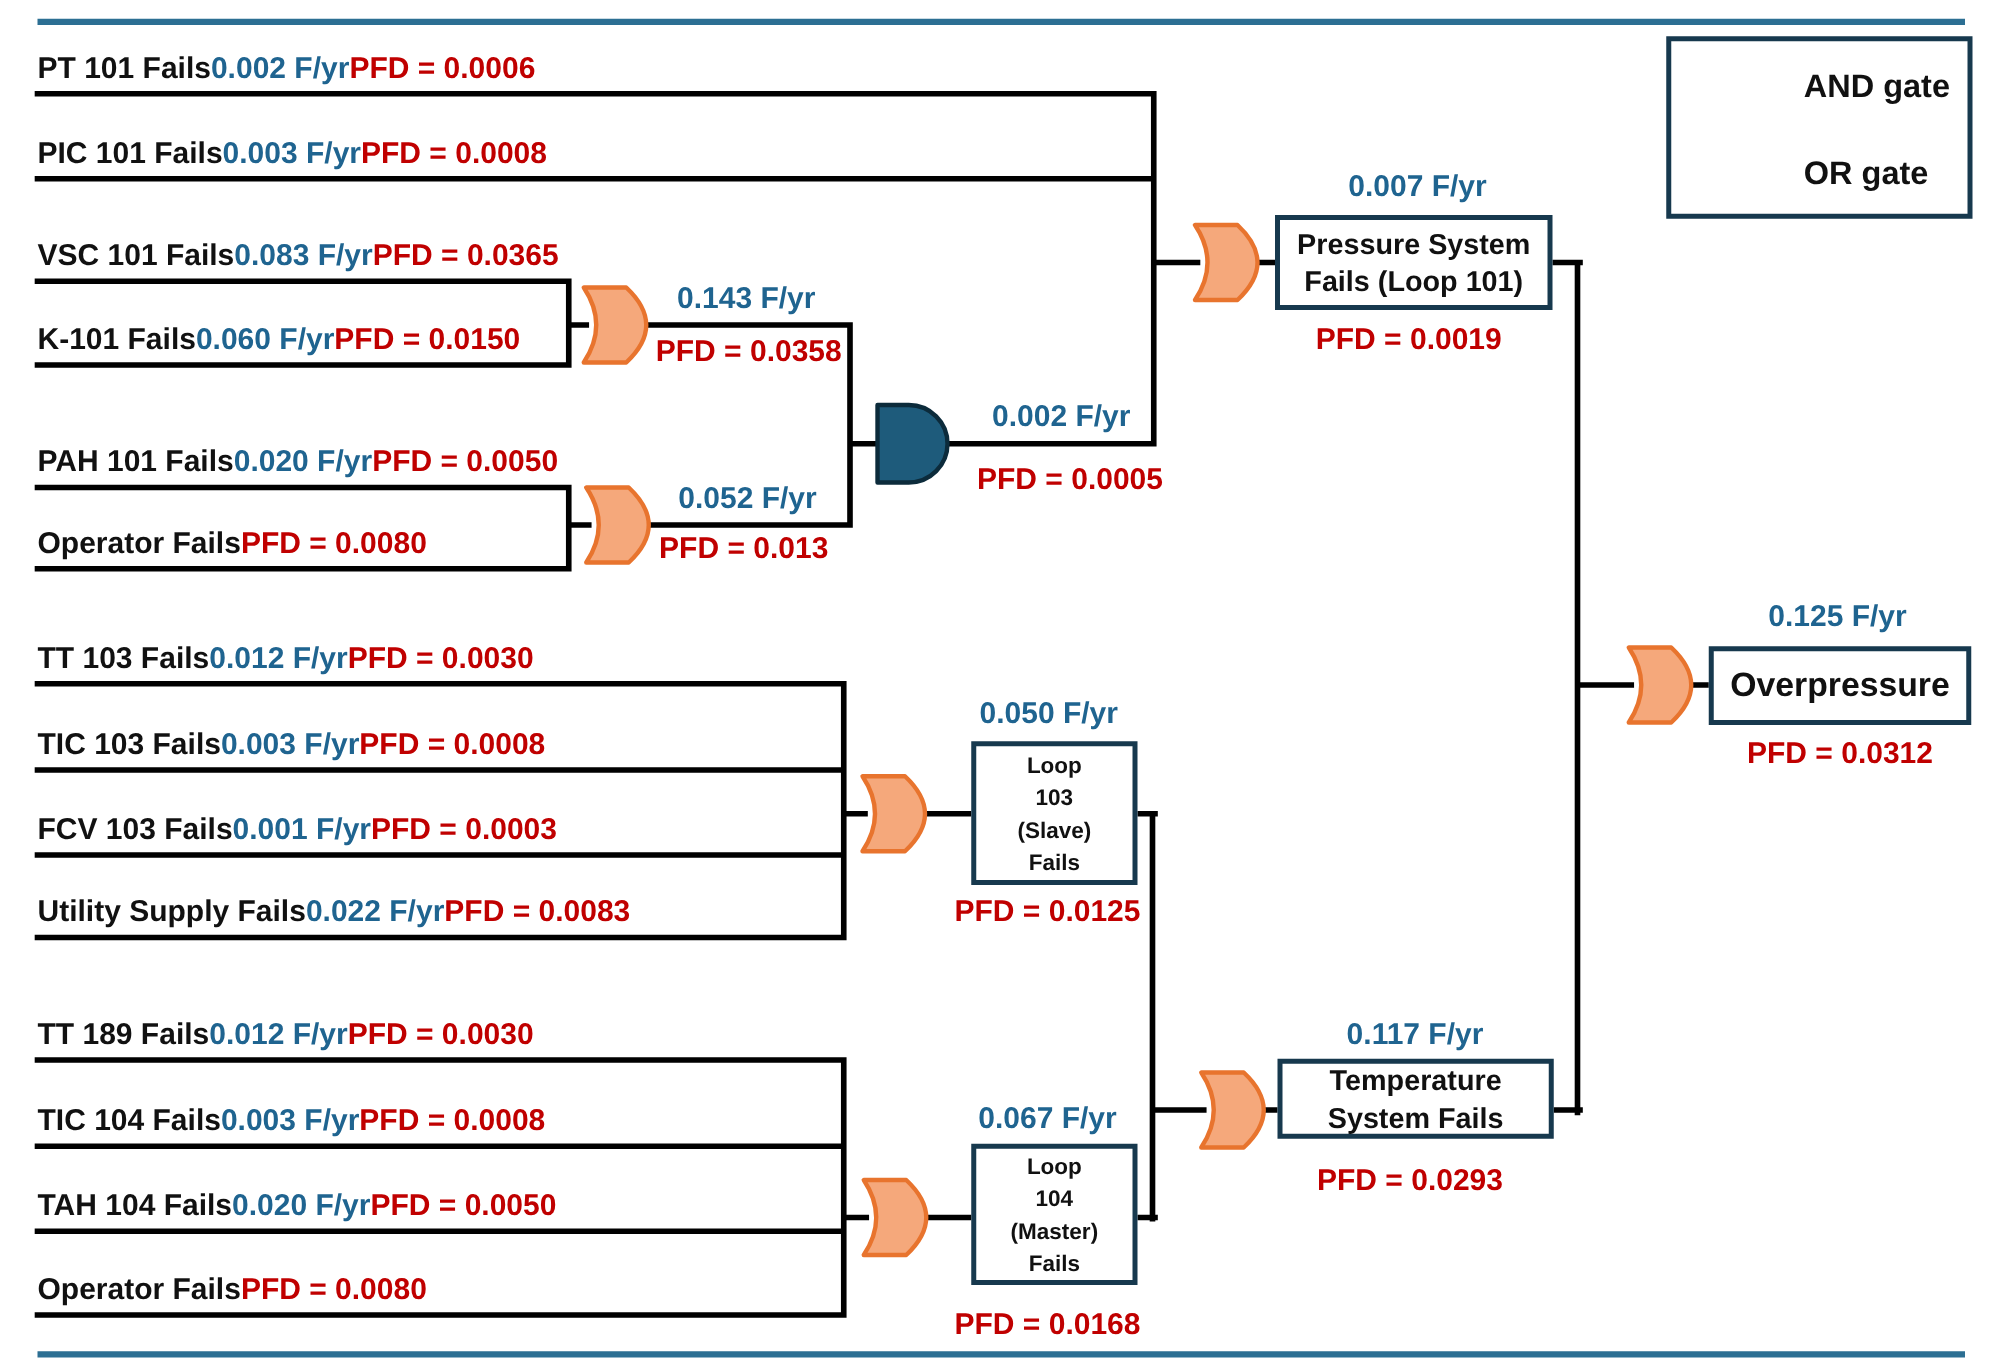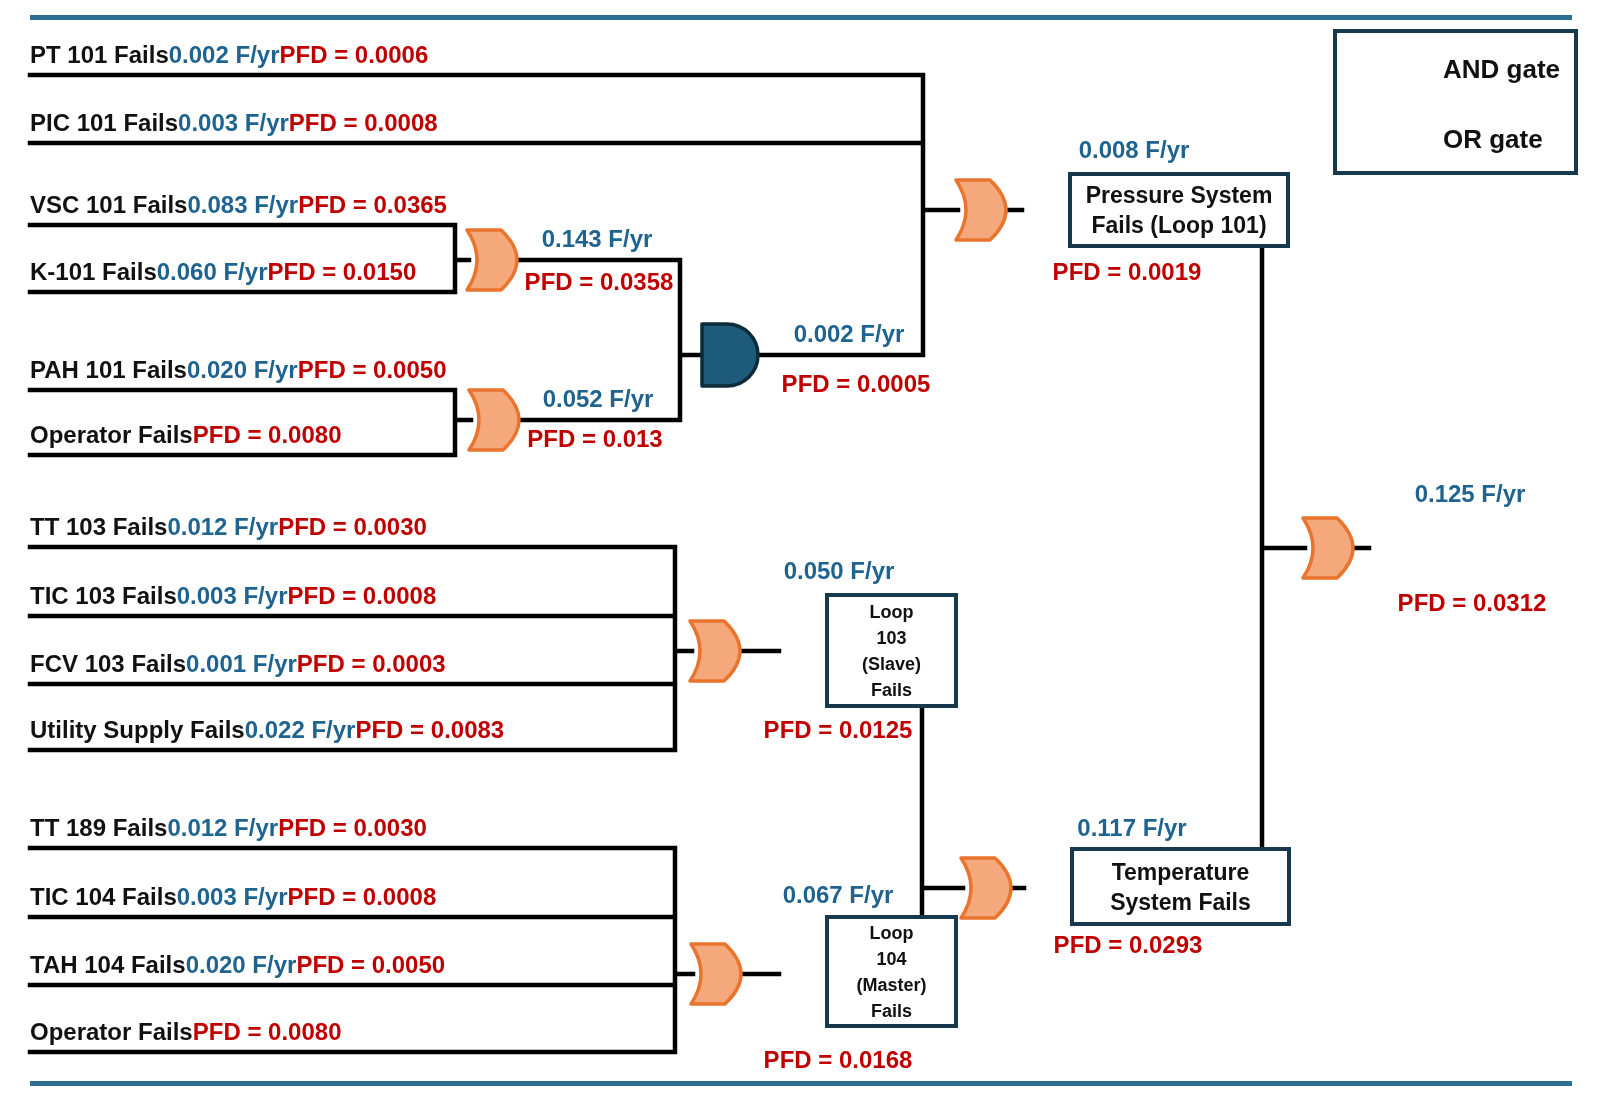--- a/index.html
+++ b/index.html
@@ -17,21 +17,21 @@
   .and-shape{fill:var(--and-fill);stroke:var(--and-stroke);stroke-width:3.5;stroke-linejoin:round;}
   .row{position:absolute;left:30px;transform:translateY(-50%);display:flex;
        white-space:nowrap;font-size:24px;font-weight:600;align-items:baseline;}
   .row .lbl{color:var(--event-text);}
   .rate{color:var(--rate-text);}
   .pfd{color:var(--pfd-text);}
   .note{position:absolute;transform:translate(-50%,-50%);white-space:nowrap;
         font-size:24px;font-weight:600;}
   .ebox{position:absolute;box-sizing:border-box;border:4px solid var(--box-border);
         background:#fff;display:flex;flex-direction:column;align-items:center;
-        justify-content:center;text-align:center;color:var(--event-text);font-weight:600;margin-left:48px;}
+        justify-content:center;text-align:center;color:var(--event-text);font-weight:600;}
   .ebox.two{font-size:23px;line-height:30px;}
   .ebox.four{font-size:18px;line-height:26px;}
   #overpressure-box{font-size:27px;font-weight:700;}
   #legend-box{position:absolute;left:1333px;top:29px;width:245px;height:146px;
         box-sizing:border-box;border:4px solid var(--box-border);background:#fff;}
   .legend-label{position:absolute;left:1443px;transform:translateY(-50%);
         font-size:26px;font-weight:600;color:var(--event-text);white-space:nowrap;}
 </style>
 </head>
 <body>
@@ -135,21 +135,21 @@
     <span class="pfd">PFD = 0.0080</span>
   </div>
 
   <div class="note rate" style="left:597px;top:239px">0.143 F/yr</div>
   <div class="note pfd" style="left:599px;top:282px">PFD = 0.0358</div>
   <div class="note rate" style="left:598px;top:399px">0.052 F/yr</div>
   <div class="note pfd" style="left:595px;top:439px">PFD = 0.013</div>
   <div class="note rate" style="left:849px;top:334px">0.002 F/yr</div>
   <div class="note pfd" style="left:856px;top:384px">PFD = 0.0005</div>
 
-  <div class="note rate" style="left:1134px;top:150px">0.008 F/yr</div>
+  <div class="note rate" style="left:1134px;top:150px">0.007 F/yr</div>
   <div class="ebox two" style="left:1020px;top:172px;width:222px;height:76px">
     <div>Pressure System</div>
     <div>Fails (Loop 101)</div>
   </div>
   <div class="note pfd" style="left:1127px;top:272px">PFD = 0.0019</div>
 
   <div class="note rate" style="left:839px;top:571px">0.050 F/yr</div>
   <div class="ebox four" style="left:777px;top:593px;width:133px;height:115px">
     <div>Loop</div>
     <div>103</div>
@@ -161,26 +161,29 @@
   <div class="note rate" style="left:838px;top:895px">0.067 F/yr</div>
   <div class="ebox four" style="left:777px;top:915px;width:133px;height:113px">
     <div>Loop</div>
     <div>104</div>
     <div>(Master)</div>
     <div>Fails</div>
   </div>
   <div class="note pfd" style="left:838px;top:1060px">PFD = 0.0168</div>
 
   <div class="note rate" style="left:1132px;top:828px">0.117 F/yr</div>
-  <div class="ebox two" style="left:1022px;top:847px;width:221px;height:79px">
+  <div class="ebox two" style="left:1022px;top:847px;width:221px;height:64px">
     <div>Temperature</div>
     <div>System Fails</div>
   </div>
   <div class="note pfd" style="left:1128px;top:945px">PFD = 0.0293</div>
 
   <div class="note rate" style="left:1470px;top:494px">0.125 F/yr</div>
+  <div class="ebox" id="overpressure-box" style="left:1367px;top:517px;width:210px;height:63px">
+    <div>Overpressure</div>
+  </div>
   <div class="note pfd" style="left:1472px;top:603px">PFD = 0.0312</div>
 
   <div id="legend-box"></div>
   <div class="legend-label" style="top:69px">AND gate</div>
   <div class="legend-label" style="top:139px">OR gate</div>
 
 </div>
 
 </body></html>

